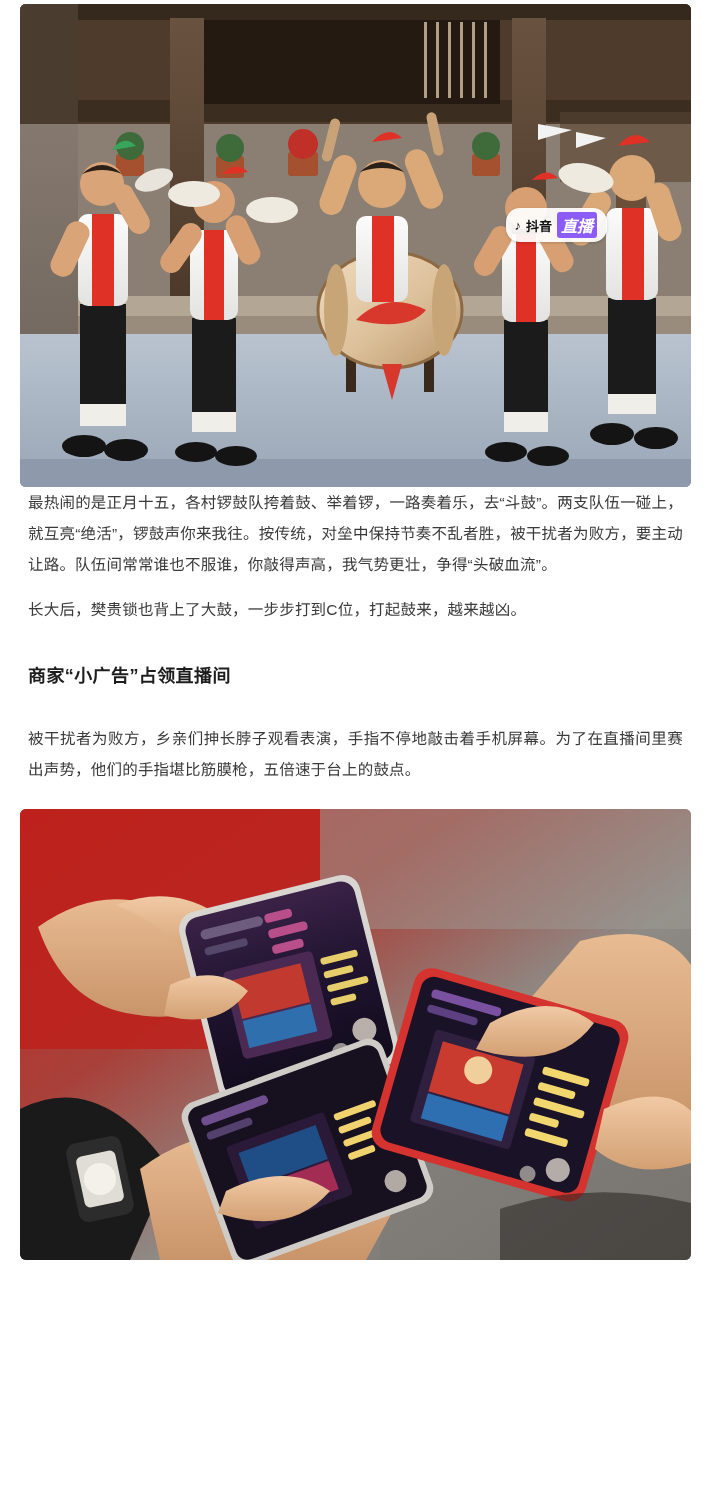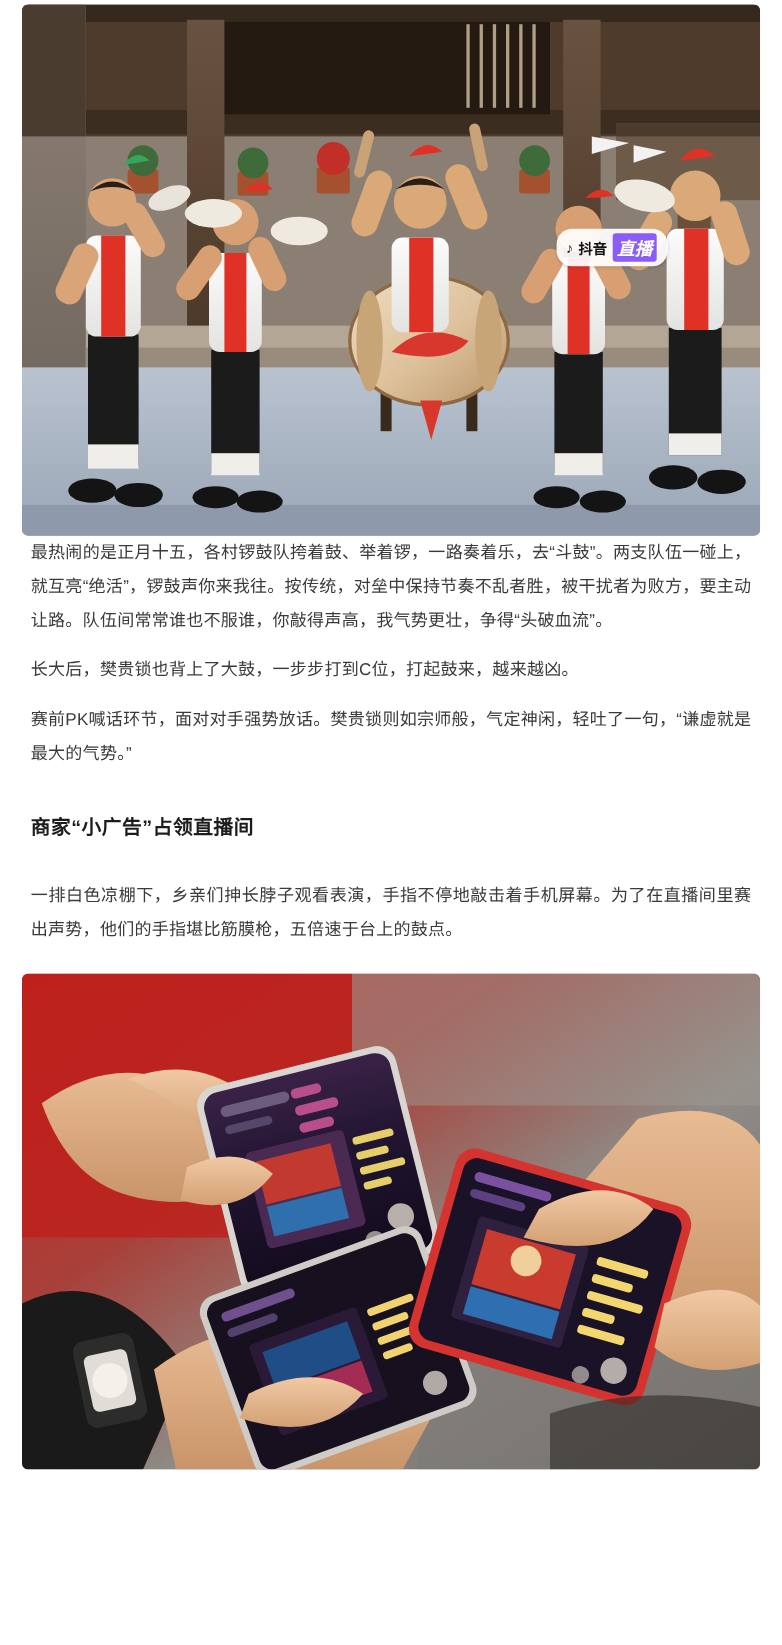--- a/index.html
+++ b/index.html
@@ -259,25 +259,24 @@
     <div class="badge">
       <span class="note-glyph">♪</span>
       <span>抖音</span>
       <span class="tag">直播</span>
     </div>
   </figure>
 
   <div class="body-text">
     <p class="para first">最热闹的是正月十五，各村锣鼓队挎着鼓、举着锣，一路奏着乐，去“斗鼓”。两支队伍一碰上，就互亮“绝活”，锣鼓声你来我往。按传统，对垒中保持节奏不乱者胜，被干扰者为败方，要主动让路。队伍间常常谁也不服谁，你敲得声高，我气势更壮，争得“头破血流”。</p>
     <p class="para">长大后，樊贵锁也背上了大鼓，一步步打到C位，打起鼓来，越来越凶。</p>
-    <p class="para">赛前PK喊话环节，面对对手强势放话。樊贵锁则如宗师般，气定神闲，轻吐了一句，“谦虚就是最大的气势。”</p>
 
     <h2 class="section-heading">商家“小广告”占领直播间</h2>
 
-    <p class="para">一排白色凉棚下，乡亲们抻长脖子观看表演，手指不停地敲击着手机屏幕。为了在直播间里赛出声势，他们的手指堪比筋膜枪，五倍速于台上的鼓点。</p>
+    <p class="para">被干扰者为败方，乡亲们抻长脖子观看表演，手指不停地敲击着手机屏幕。为了在直播间里赛出声势，他们的手指堪比筋膜枪，五倍速于台上的鼓点。</p>
   </div>
 
   <figure class="figure bottom">
     <svg class="photo-svg" viewBox="0 0 671 451" preserveAspectRatio="xMidYMid slice">
       <defs>
         <linearGradient id="bgGround" x1="0" y1="0" x2="1" y2="1">
           <stop offset="0%" stop-color="#c4251f"></stop>
           <stop offset="34%" stop-color="#a8413a"></stop>
           <stop offset="60%" stop-color="#8e8b86"></stop>
           <stop offset="100%" stop-color="#6f6d6a"></stop>

